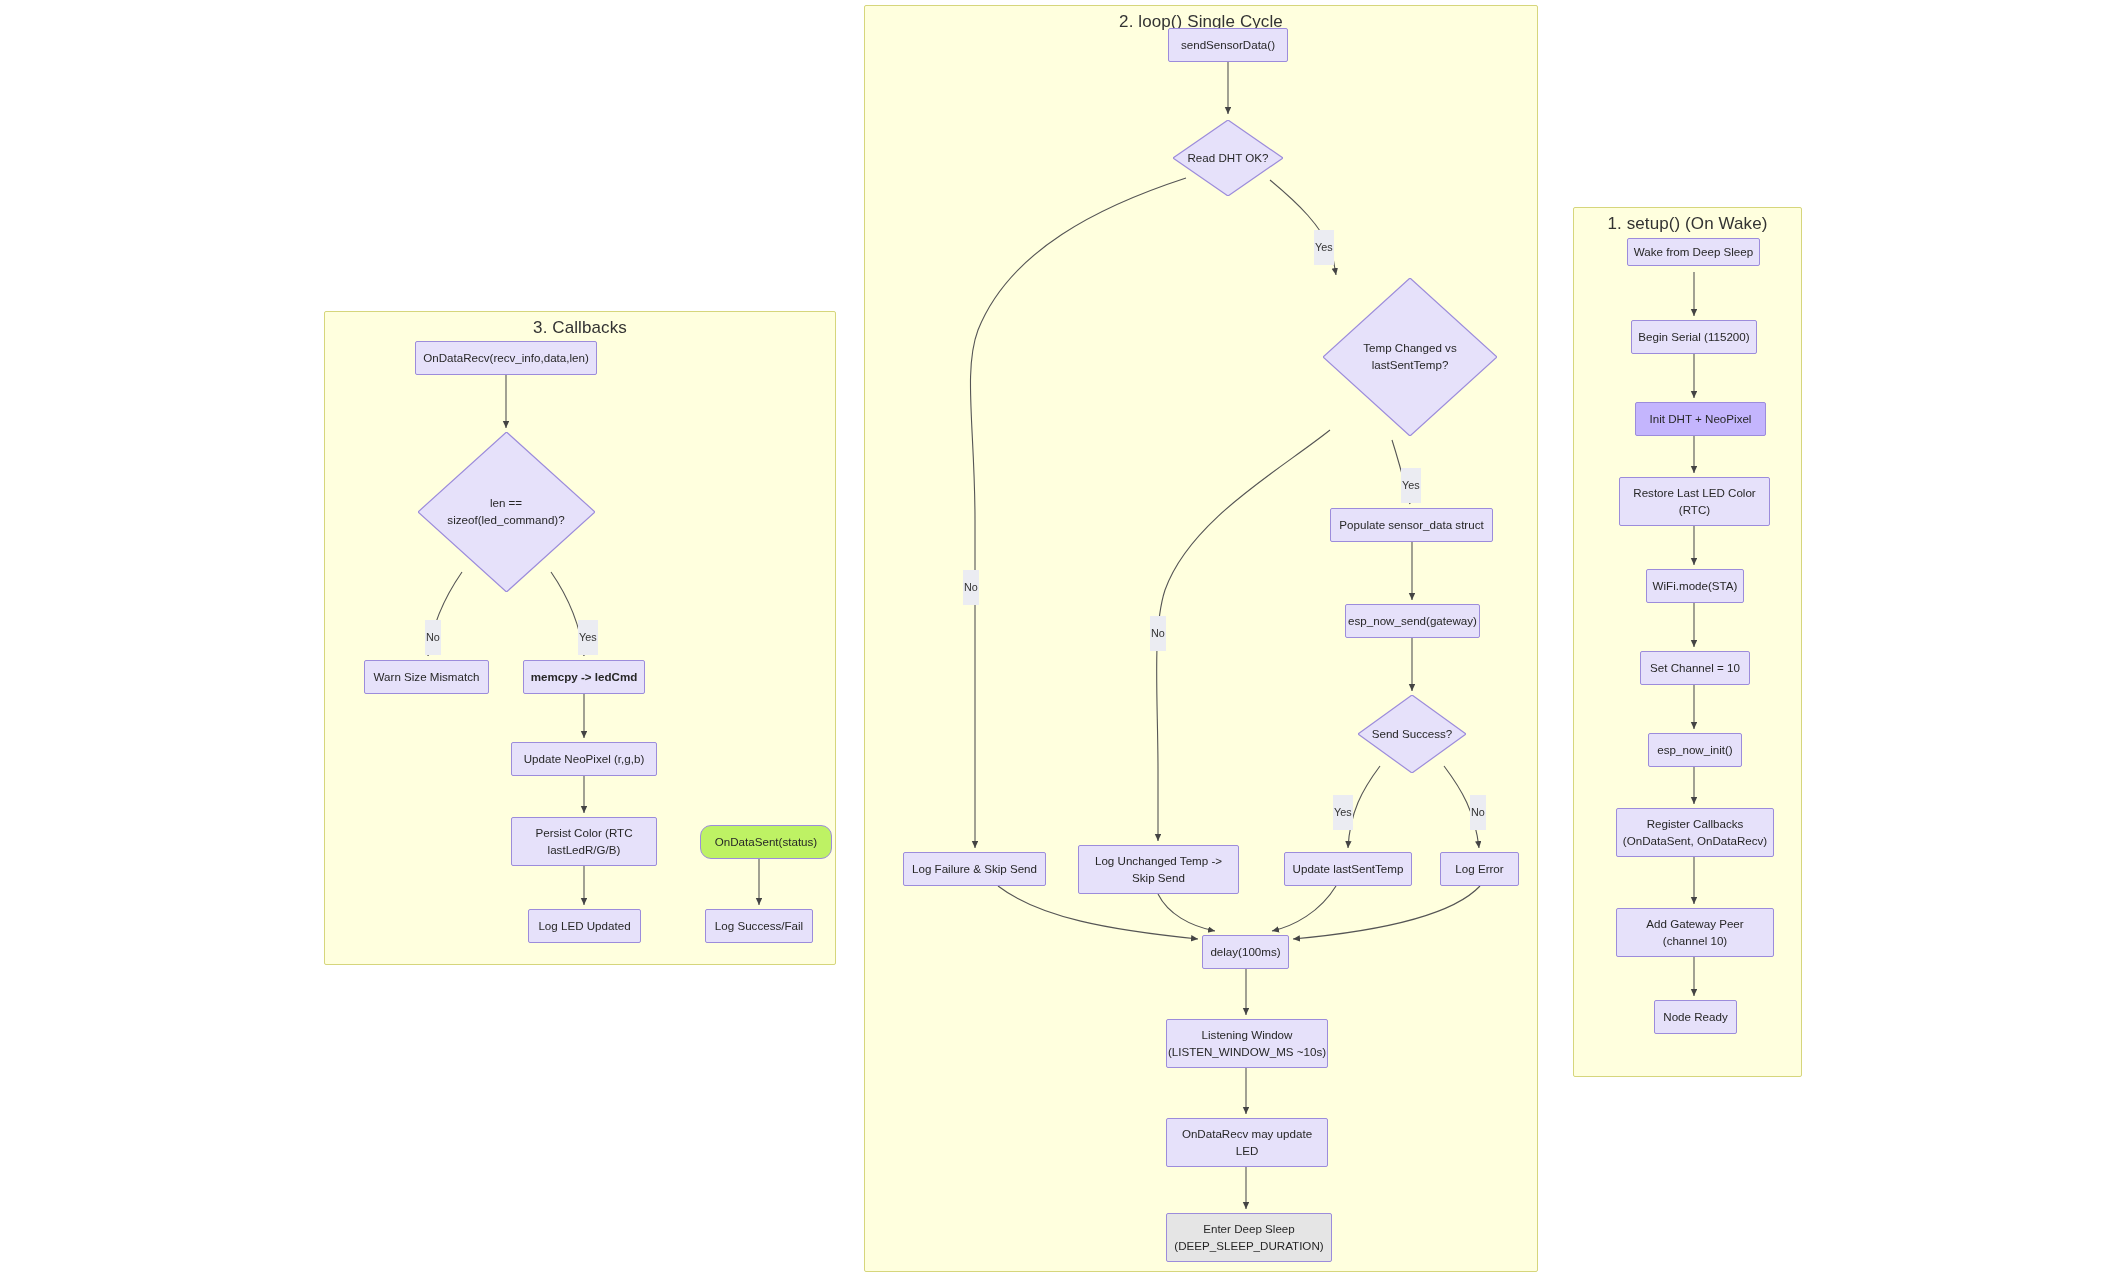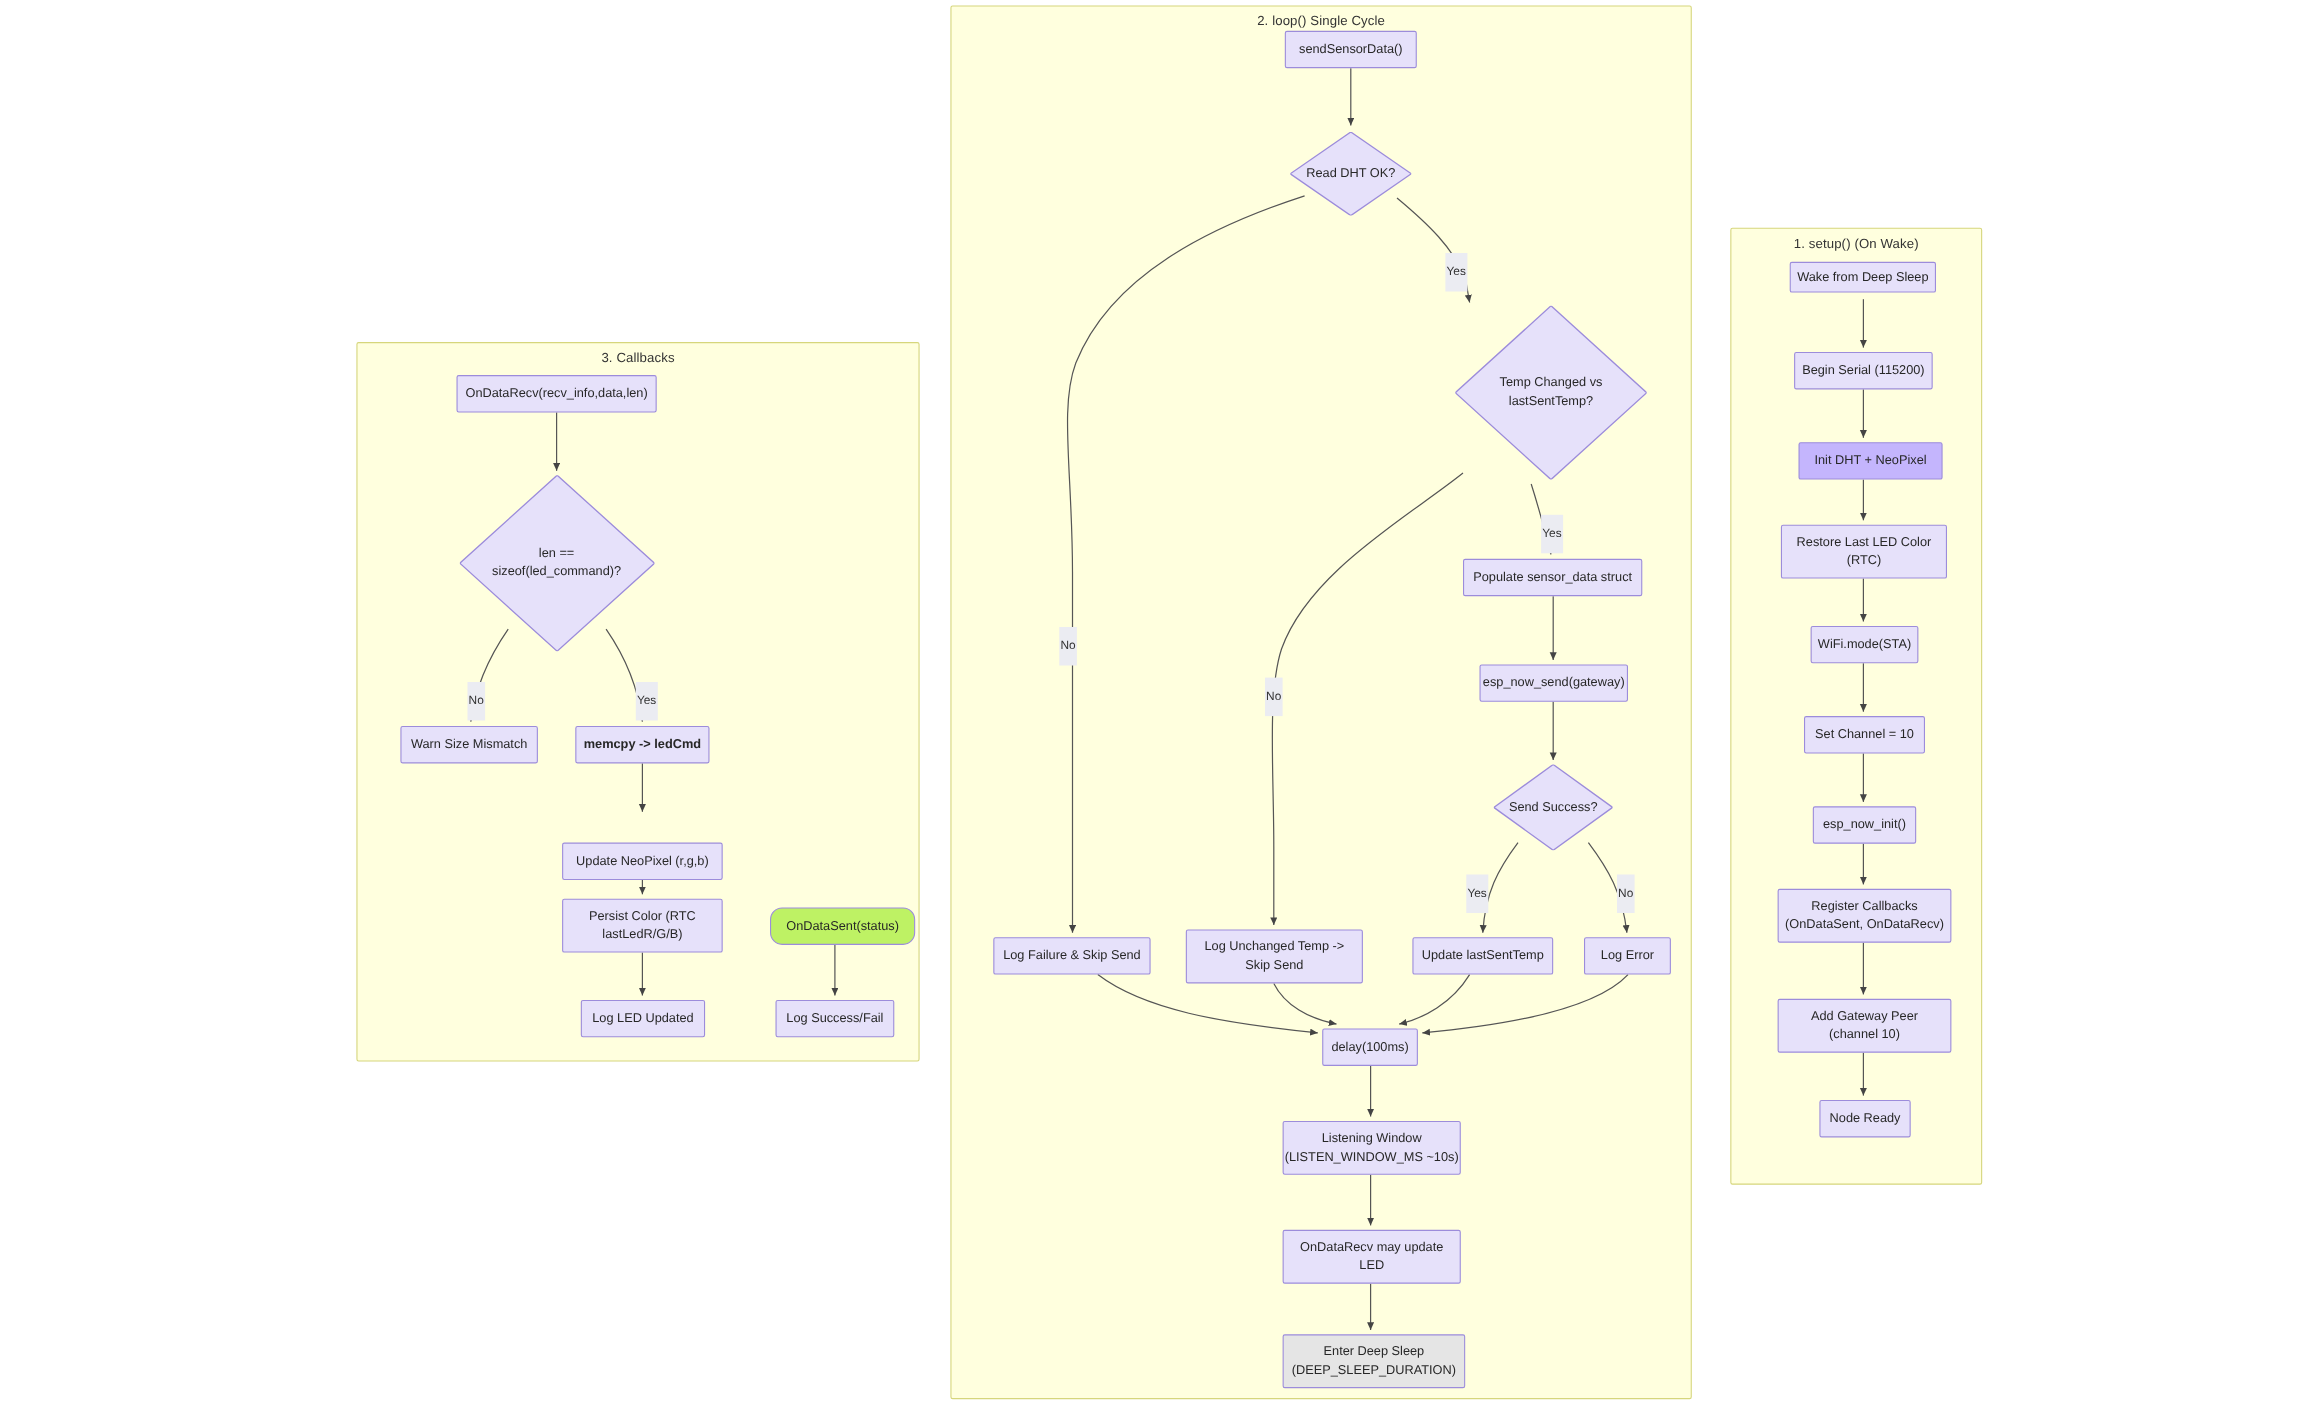--- a/index.html
+++ b/index.html
@@ -21,21 +21,21 @@
     border: 1.3px solid #d6d67c;
     border-radius: 2px;
     box-sizing: border-box;
   }
   .subgraph-title {
     position: absolute;
     top: 6px;
     left: 0;
     width: 100%;
     text-align: center;
-    font-size: 12px;
+    font-size: 17px;
     color: #333333;
     letter-spacing: 0.1px;
     white-space: nowrap;
   }
   .node {
     position: absolute;
     box-sizing: border-box;
     background: #e6e1fa;
     border: 1.2px solid #9c8cdb;
     border-radius: 2px;
@@ -260,21 +260,21 @@
       <div class="node" style="left: 364px; top: 660px; width: 125px; height: 34px; background: rgb(230, 225, 250); border-color: rgb(156, 140, 219); color: rgb(39, 39, 39);">
         <div class="lines">
           <span>Warn Size Mismatch</span>
         </div>
       </div>
       <div class="node" style="left: 523px; top: 660px; width: 122px; height: 34px; background: rgb(230, 225, 250); border-color: rgb(156, 140, 219); color: rgb(39, 39, 39); font-weight: bold;">
         <div class="lines">
           <span>memcpy -&gt; ledCmd</span>
         </div>
       </div>
-      <div class="node" style="left: 511px; top: 766px; width: 146px; height: 34px; background: rgb(230, 225, 250); border-color: rgb(156, 140, 219); color: rgb(39, 39, 39);">
+      <div class="node" style="left: 511px; top: 742px; width: 146px; height: 34px; background: rgb(230, 225, 250); border-color: rgb(156, 140, 219); color: rgb(39, 39, 39);">
         <div class="lines">
           <span>Update NeoPixel (r,g,b)</span>
         </div>
       </div>
       <div class="node" style="left: 511px; top: 817px; width: 146px; height: 49px; background: rgb(230, 225, 250); border-color: rgb(156, 140, 219); color: rgb(39, 39, 39);">
         <div class="lines">
           <span>Persist Color (RTC</span>
           <span>lastLedR/G/B)</span>
         </div>
       </div>

